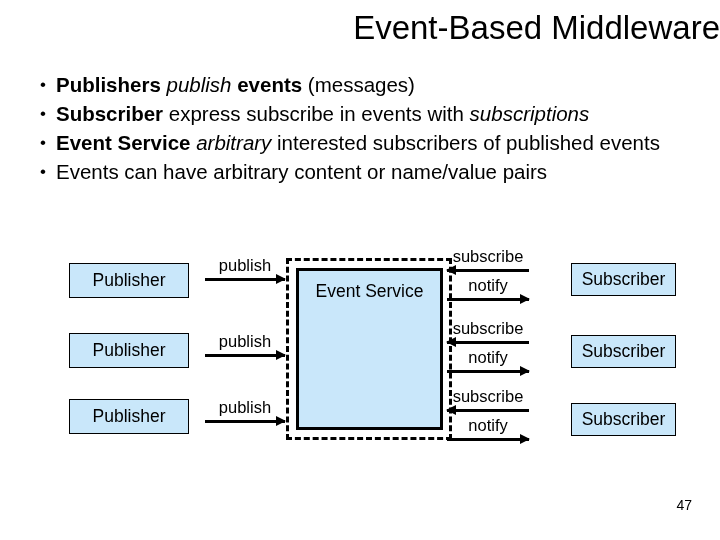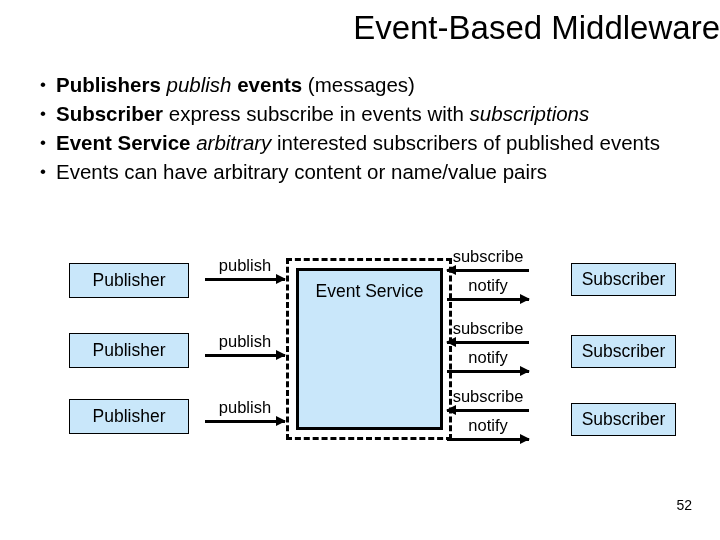--- a/index.html
+++ b/index.html
@@ -271,13 +271,13 @@
         <span class="head-r"></span>
     </div>
   </div>
 
   <div class="node-box sub-box" style="top:23px;">Subscriber</div>
   <div class="node-box sub-box" style="top:95px;">Subscriber</div>
   <div class="node-box sub-box" style="top:163px;">Subscriber</div>
 
 </div>
 
-<div id="page-number">52</div>
+<div id="page-number">47</div>
 
 </body></html>

